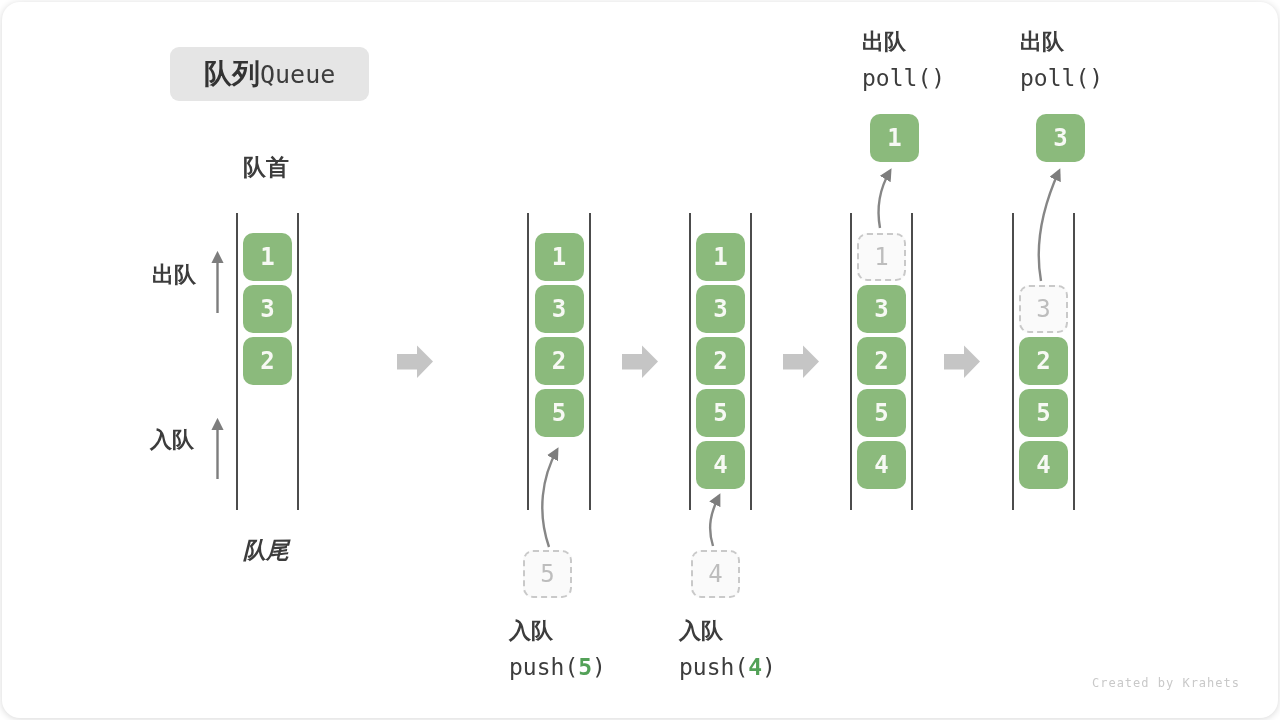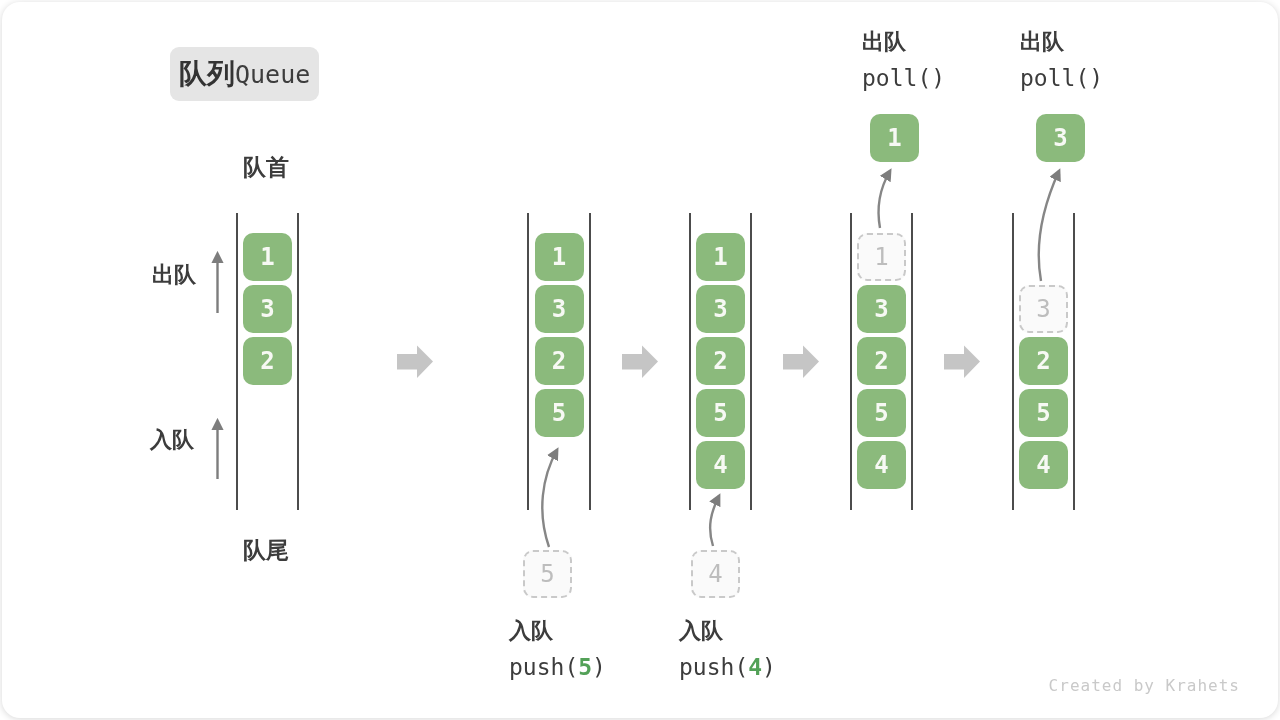--- a/index.html
+++ b/index.html
@@ -7,59 +7,59 @@
     --dash-border:#c9c9c9; --dash-text:#bdbdbd; --block-arrow:#c5c5c5;
     --thin-arrow:#7d7d7d; --col-line:#4c4c4c; --text-dark:#3c3c3c;
     --badge-bg:#e5e5e5; --watermark:#c9c9c9;
   }
   html,body{margin:0;padding:0;background:#fff;}
   .canvas{position:relative;width:1280px;height:720px;overflow:hidden;
     font-family:"Liberation Sans",sans-serif;color:var(--text-dark);}
   .card{position:absolute;left:2px;top:2px;right:2px;bottom:2px;background:#fff;
     border-radius:18px;box-shadow:0 1px 7px rgba(0,0,0,.16);}
   .abs{position:absolute;}
-  .badge{left:170px;top:47px;height:54px;padding:0 9px;background:var(--badge-bg);
+  .badge{left:170px;top:47px;height:54px;padding:0 34px;background:var(--badge-bg);
     border-radius:9px;display:flex;align-items:center;}
   .badge .zh{font-size:28px;font-weight:700;color:#333;}
   .badge .en{font-size:25px;color:#3d3d3d;
     font-family:"DejaVu Sans Mono",monospace;}
   .cjk-label{font-size:23px;font-weight:700;color:var(--text-dark);line-height:1.1;text-align:center;}
   .side-label{font-size:22px;font-weight:700;color:var(--text-dark);line-height:1.1;}
   .op-label{line-height:1.1;}
   .op-label .zh{font-size:22px;font-weight:700;color:var(--text-dark);}
   .op-label .code{margin-top:12px;font-family:"DejaVu Sans Mono",monospace;
     font-size:23px;color:var(--text-dark);}
   .op-label .code .arg{color:var(--accent-green);font-weight:700;}
   .wall{position:absolute;width:2px;background:var(--col-line);}
   .qbox{position:absolute;width:49px;height:48px;border-radius:10px;
     display:flex;align-items:center;justify-content:center;
     font-family:"DejaVu Sans Mono",monospace;font-size:24px;font-weight:700;}
   .qbox.filled{background:var(--box-green);color:var(--box-text);}
   .qbox.dashed{background:#fafafa;border:2px dashed var(--dash-border);
     color:var(--dash-text);width:45px;height:44px;font-weight:400;}
-  .watermark{font-family:"DejaVu Sans Mono",monospace;font-size:16px;
+  .watermark{font-family:"DejaVu Sans Mono",monospace;font-size:12px;
     color:var(--watermark);letter-spacing:1px;margin-left:12px;}
   svg .thin{stroke:var(--thin-arrow);stroke-width:2.4;fill:none;}
   svg .curved{stroke:#868686;stroke-width:2.4;fill:none;}
   svg .block{fill:var(--block-arrow);}
   svg .ah-fill{fill:var(--thin-arrow);}
 </style>
 </head>
 <body>
 
 <div class="canvas">
   <div class="card"></div>
 
   <div class="abs badge">
     <span class="zh">队列</span>
     <span class="en">Queue</span>
   </div>
 
   <div class="abs cjk-label" style="left:243px;top:155px;">队首</div>
-  <div class="abs cjk-label" style="left:243px;top:538px;">队尾</div>
+  <div class="abs cjk-label" style="left:243px;top:538px;font-style:italic;">队尾</div>
   <div class="abs side-label" style="left:152px;top:263px;">出队</div>
   <div class="abs side-label" style="left:150px;top:428px;">入队</div>
 
   <div class="abs op-label" style="left:509px;top:619px;">
     <div class="zh">入队</div>
     <div class="code"><span>push(</span><span class="arg">5</span><span>)</span></div>
   </div>
   <div class="abs op-label" style="left:679px;top:619px;">
     <div class="zh">入队</div>
     <div class="code"><span>push(</span><span class="arg">4</span><span>)</span></div>

